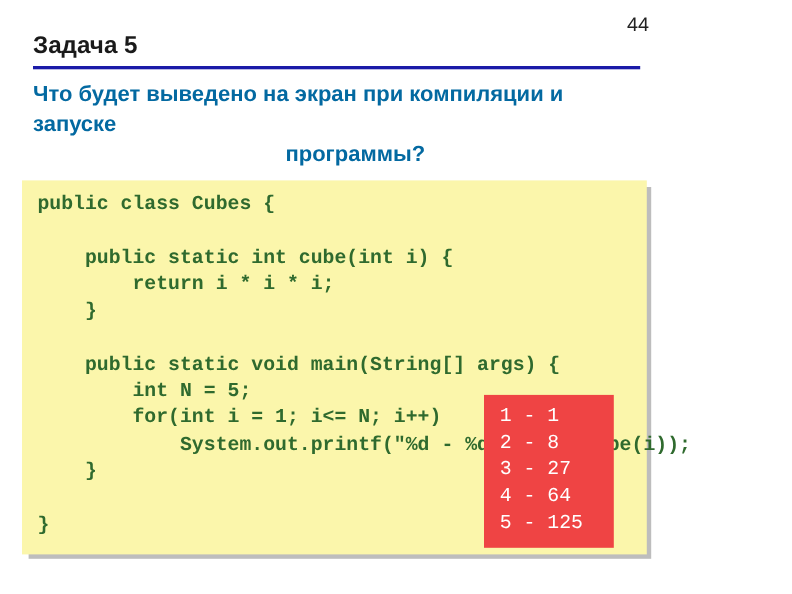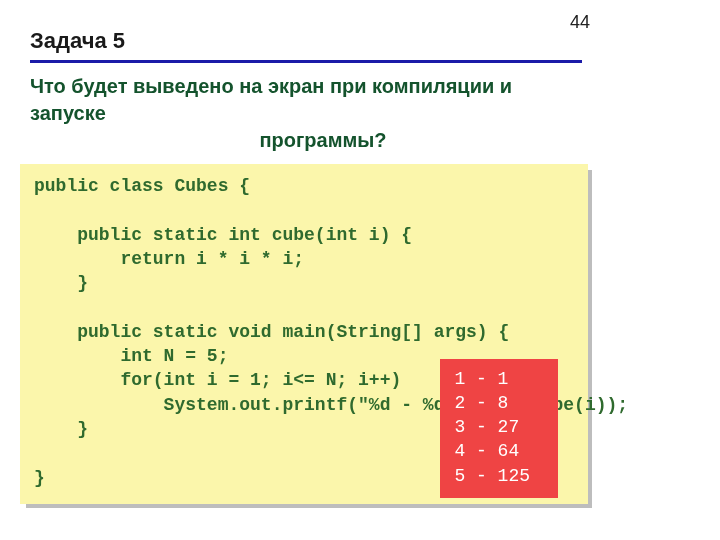--- a/index.html
+++ b/index.html
@@ -32,21 +32,21 @@
     margin: 10px 0 6px 0;
   }
   .rule {
     border: none;
     border-top: 3px solid #1b1ba8;
     margin: 0 0 10px 0;
   }
   .question {
     font-size: 20px;
     font-weight: bold;
-    color: #14532d;
+    color: #0369a1;
     line-height: 1.35;
     margin: 4px 0 10px 0;
     padding-left: 0;
   }
   .question .indent {
     display: block;
     padding-left: 34px;
     text-align: center;
   }
   .code-shadow {

